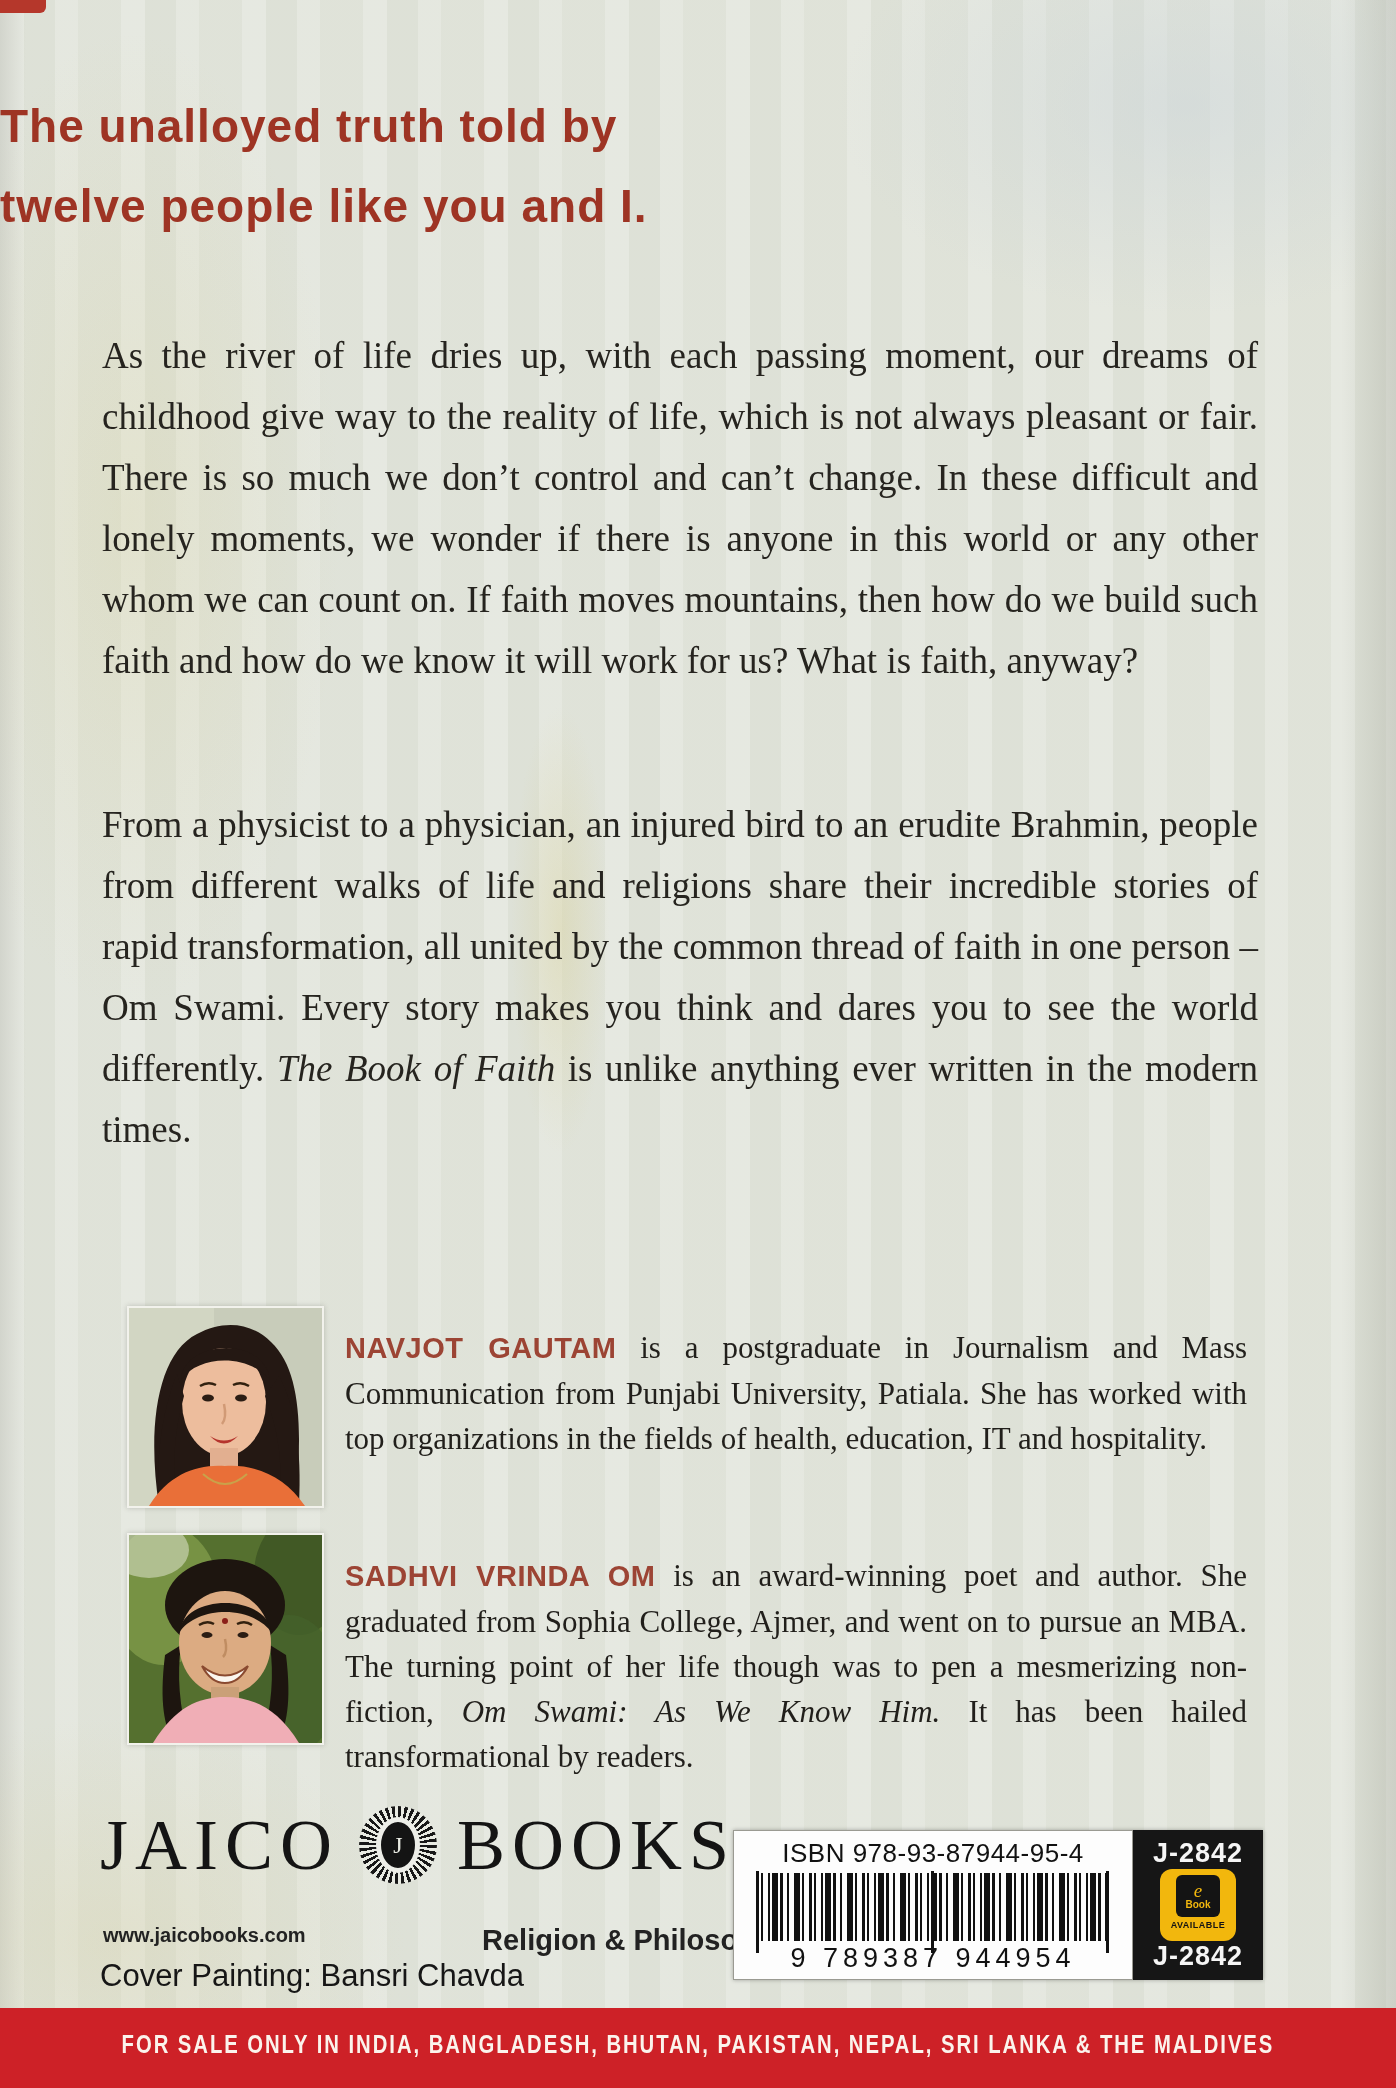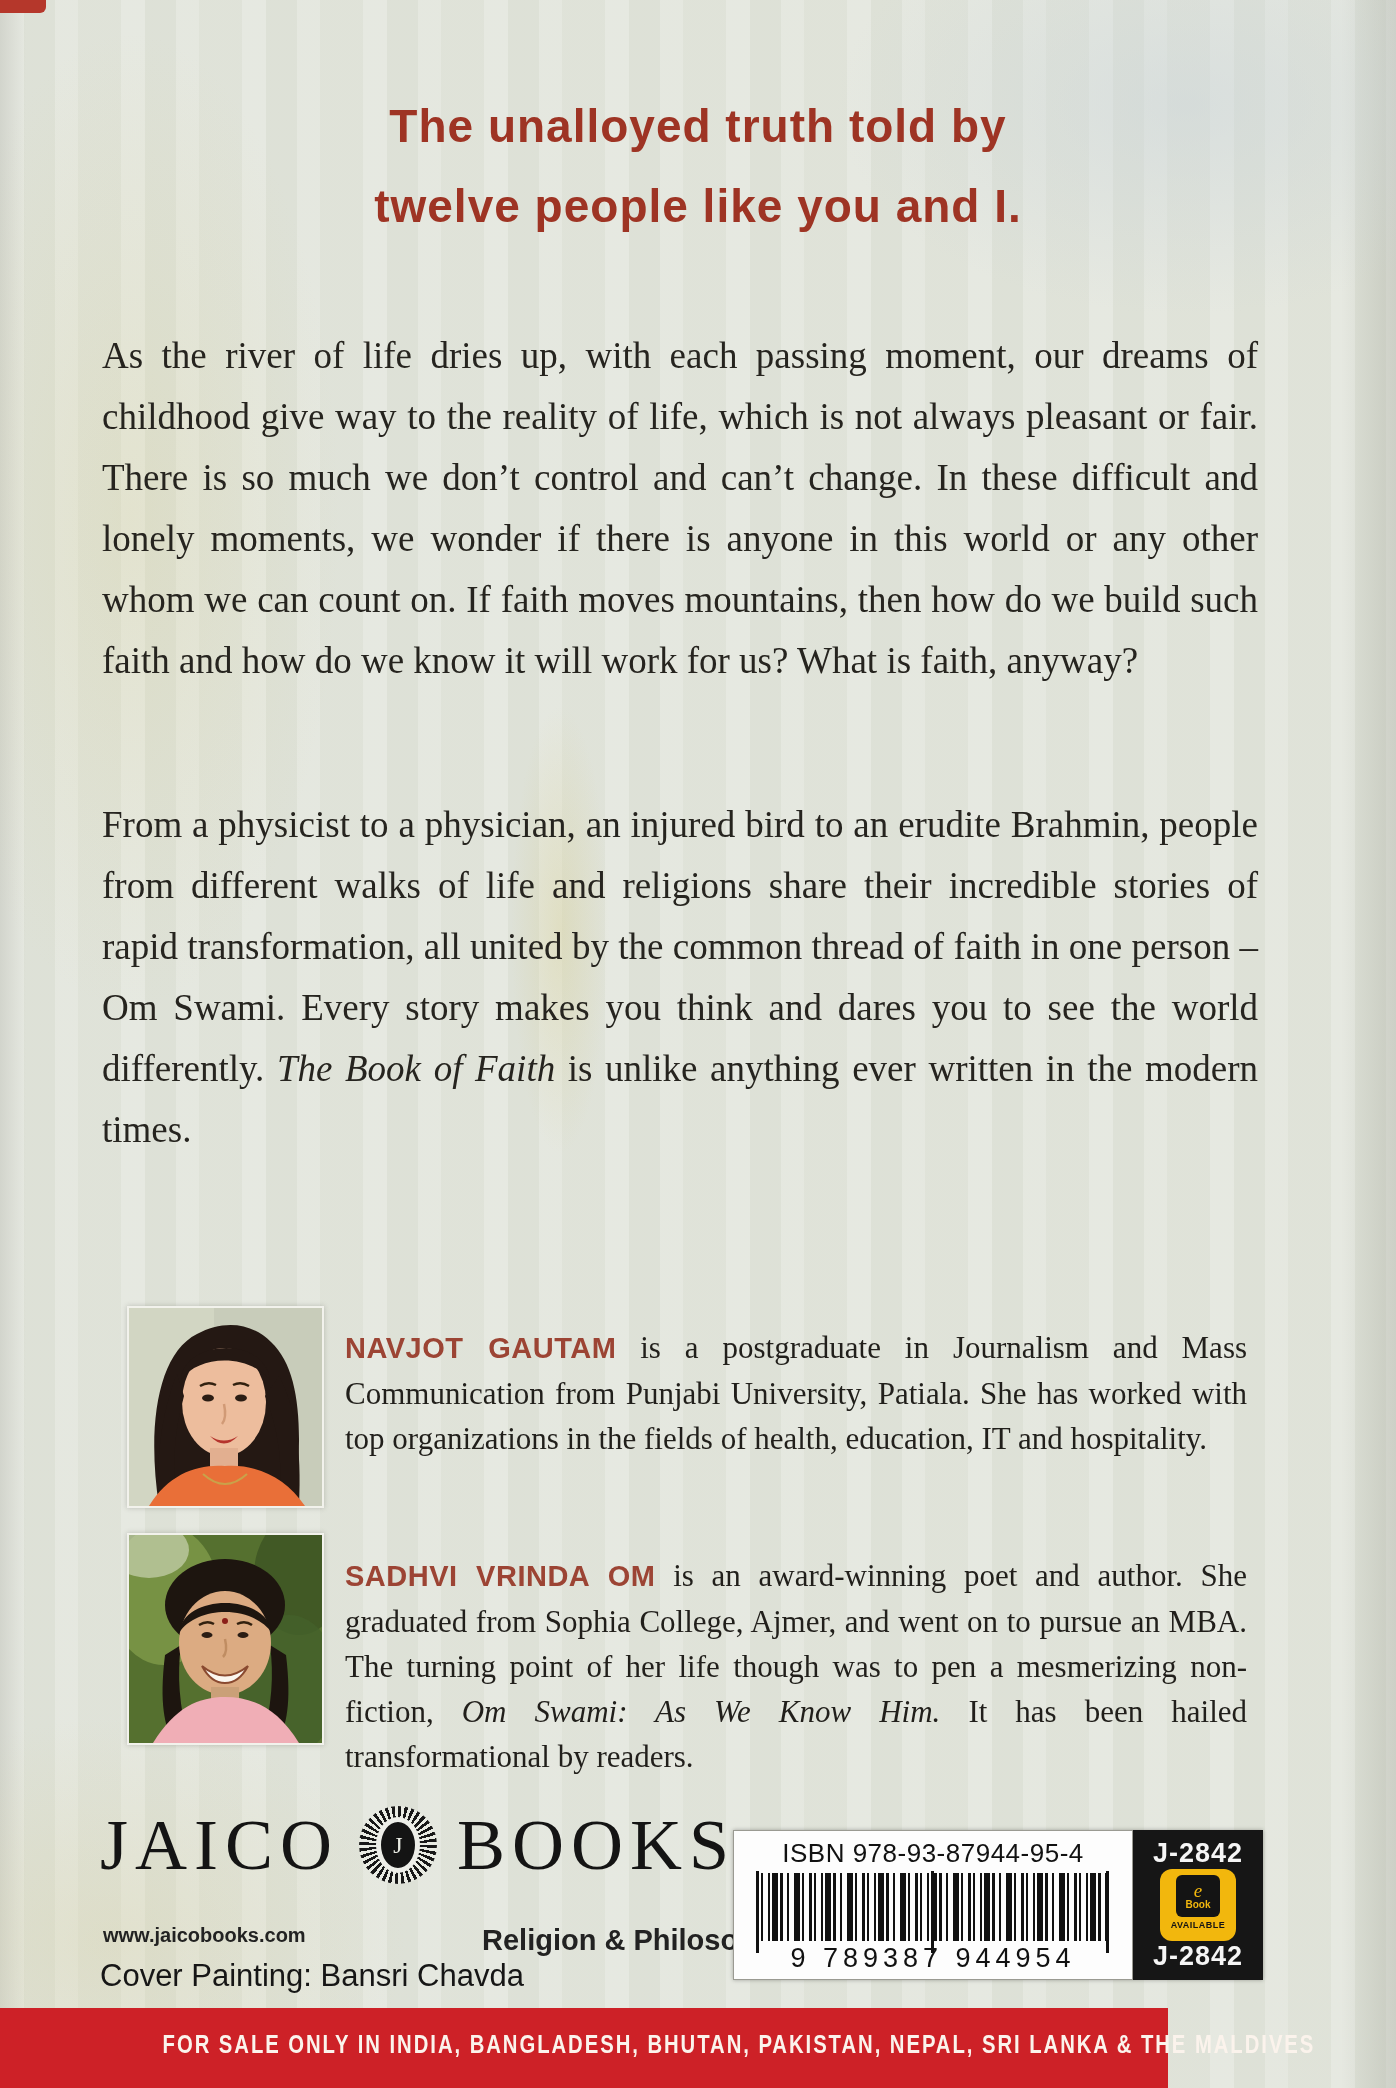--- a/index.html
+++ b/index.html
@@ -11,21 +11,21 @@
       radial-gradient(500px 300px at 85% 5%, rgba(205,214,218,0.55), transparent 70%),
       radial-gradient(300px 700px at 130px 520px, rgba(214,205,140,0.22), transparent 70%),
       radial-gradient(70px 320px at 560px 930px, rgba(210,198,120,0.28), transparent 70%),
       radial-gradient(420px 320px at 8% 93%, rgba(216,210,168,0.35), transparent 70%),
       linear-gradient(90deg, rgba(150,152,142,0.25), transparent 26px),
       linear-gradient(270deg, rgba(150,152,140,0.30), transparent 55px),
       repeating-linear-gradient(90deg, rgba(255,255,255,0.14) 0 24px, rgba(198,204,188,0.16) 24px 55px, rgba(255,255,255,0.10) 55px 78px, rgba(206,210,194,0.13) 78px 121px);
   }
   .corner-mark{position:absolute;left:0;top:0;width:46px;height:13px;background:#b5372b;border-bottom-right-radius:6px;}
   .headline{
-    position:absolute;top:86px;left:0;width:100%;text-align:center;
+    position:absolute;top:86px;left:0;width:100%;text-align:left;
     font-family:"Liberation Sans",sans-serif;font-weight:700;letter-spacing:1px;
     font-size:46px;line-height:80px;color:#9e3424;
   }
   .para{
     position:absolute;left:102px;width:1156px;text-align:justify;
     font-size:37px;line-height:61px;color:#26241f;
   }
   .para1{top:288px;}
   .para2{top:757px;}
   .italic{font-style:italic;}
@@ -62,22 +62,22 @@
   .guard{position:absolute;top:40px;width:3px;height:82px;background:#111;}
   .g1{left:22px;} .g2{left:197px;} .g3{left:372px;}
   .barcode-digits{margin-top:2px;text-align:center;font-family:"Liberation Sans",sans-serif;font-size:27px;letter-spacing:5px;color:#111;}
   .barcode-black{width:130px;background:#161616;display:flex;flex-direction:column;align-items:center;justify-content:space-between;padding:8px 0;box-sizing:border-box;}
   .jcode{font-family:"Liberation Sans",sans-serif;font-weight:700;font-size:27px;letter-spacing:1px;color:#f5f5f5;}
   .ebook-badge{width:76px;height:74px;background:#f2b70d;border-radius:12px;display:flex;flex-direction:column;align-items:center;padding-top:6px;box-sizing:border-box;}
   .ebook-book{width:44px;height:42px;background:#141414;border-radius:6px;display:flex;flex-direction:column;align-items:center;justify-content:center;color:#f2b70d;}
   .ebook-e{font-family:"Liberation Serif",serif;font-style:italic;font-size:19px;line-height:17px;}
   .ebook-book-label{font-family:"Liberation Sans",sans-serif;font-size:10px;font-weight:700;line-height:11px;}
   .ebook-available{font-family:"Liberation Sans",sans-serif;font-size:9px;font-weight:700;color:#141414;letter-spacing:0.5px;margin-top:3px;}
-  .sale-strip{position:absolute;left:0;top:2008px;width:1168px;height:80px;background:#cd2127;
-    display:flex;align-items:center;}
+  .sale-strip{position:absolute;left:0;top:2008px;width:1396px;height:80px;background:#cd2127;
+    display:flex;align-items:center;justify-content:center;}
   .sale-text{display:inline-block;transform:scaleX(0.78);transform-origin:center;
     font-family:"Liberation Sans",sans-serif;font-weight:700;font-size:26px;letter-spacing:2.5px;
     color:#fbf3ec;white-space:nowrap;padding-bottom:8px;}
 </style>
 </head>
 <body>
 
 <div class="cover">
 
   <div class="corner-mark"></div>

